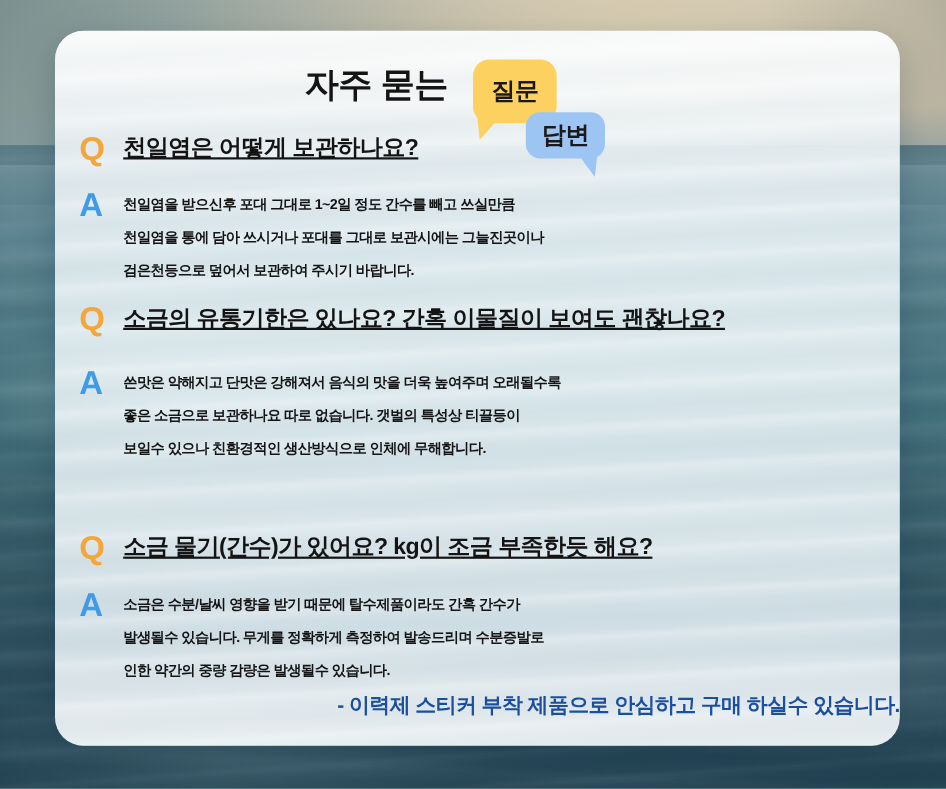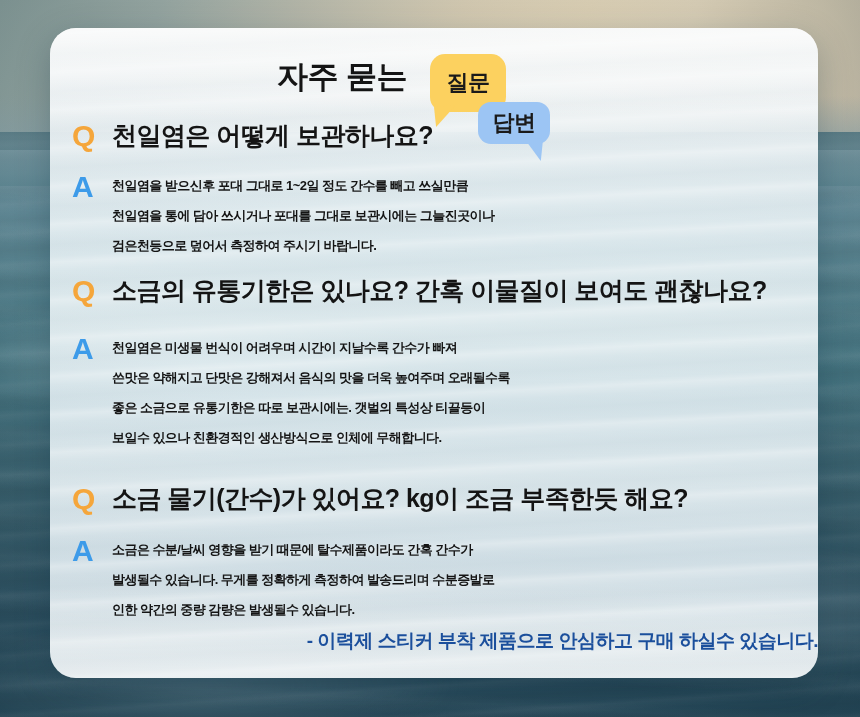--- a/index.html
+++ b/index.html
@@ -260,21 +260,22 @@
   }
   .qa-line {
     font-size: 13px;
     font-weight: 700;
     color: #141414;
     line-height: 30px;
     letter-spacing: -0.55px;
     white-space: nowrap;
   }
   .qa-line.question {
-    font-size: 25px;
+    font-size: 21px;
+    text-decoration: underline;
   }
 
   
   #qa-0 { top: 92px; }
   #qa-1 { top: 143px; }
   #qa-2 { top: 247px; }
   #qa-3 { top: 305px; }
   #qa-4 { top: 455px; }
   #qa-5 { top: 507px; }
 
@@ -326,35 +327,34 @@
             <div class="qa-marker q">Q</div>
             <div class="qa-lines">
               <div class="qa-line question">천일염은 어떻게 보관하나요?</div>
             </div>
           </div>
           <div class="qa-block" id="qa-1">
             <div class="qa-marker a">A</div>
             <div class="qa-lines">
               <div class="qa-line">천일염을 받으신후 포대 그대로 1~2일 정도 간수를 빼고 쓰실만큼</div>
               <div class="qa-line">천일염을 통에 담아 쓰시거나 포대를 그대로 보관시에는 그늘진곳이나</div>
-              <div class="qa-line">검은천등으로 덮어서 측정하여 주시기 바랍니다.</div>
+              <div class="qa-line">검은천등으로 덮어서 보관하여 주시기 바랍니다.</div>
             </div>
           </div>
           <div class="qa-block" id="qa-2">
             <div class="qa-marker q">Q</div>
             <div class="qa-lines">
               <div class="qa-line question">소금의 유통기한은 있나요? 간혹 이물질이 보여도 괜찮나요?</div>
             </div>
           </div>
           <div class="qa-block" id="qa-3">
             <div class="qa-marker a">A</div>
             <div class="qa-lines">
-              <div class="qa-line">천일염은 미생물 번식이 어려우며 시간이 지날수록 간수가 빠져</div>
               <div class="qa-line">쓴맛은 약해지고 단맛은 강해져서 음식의 맛을 더욱 높여주며 오래될수록</div>
-              <div class="qa-line">좋은 소금으로 유통기한은 따로 보관시에는.  갯벌의 특성상 티끌등이</div>
+              <div class="qa-line">좋은 소금으로 보관하나요 따로 없습니다.  갯벌의 특성상 티끌등이</div>
               <div class="qa-line">보일수 있으나 친환경적인 생산방식으로 인체에 무해합니다.</div>
             </div>
           </div>
           <div class="qa-block" id="qa-4">
             <div class="qa-marker q">Q</div>
             <div class="qa-lines">
               <div class="qa-line question">소금 물기(간수)가 있어요? kg이 조금 부족한듯 해요?</div>
             </div>
           </div>
           <div class="qa-block" id="qa-5">

